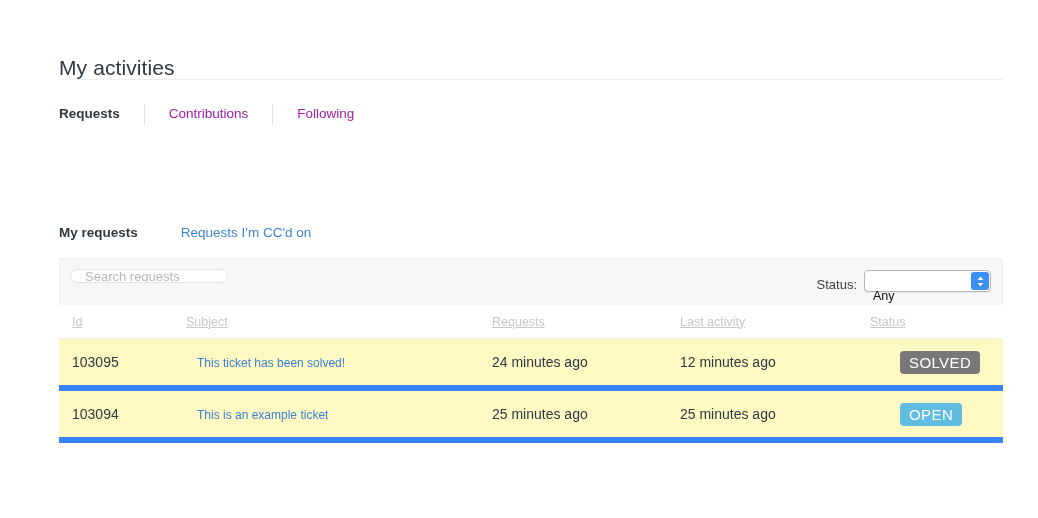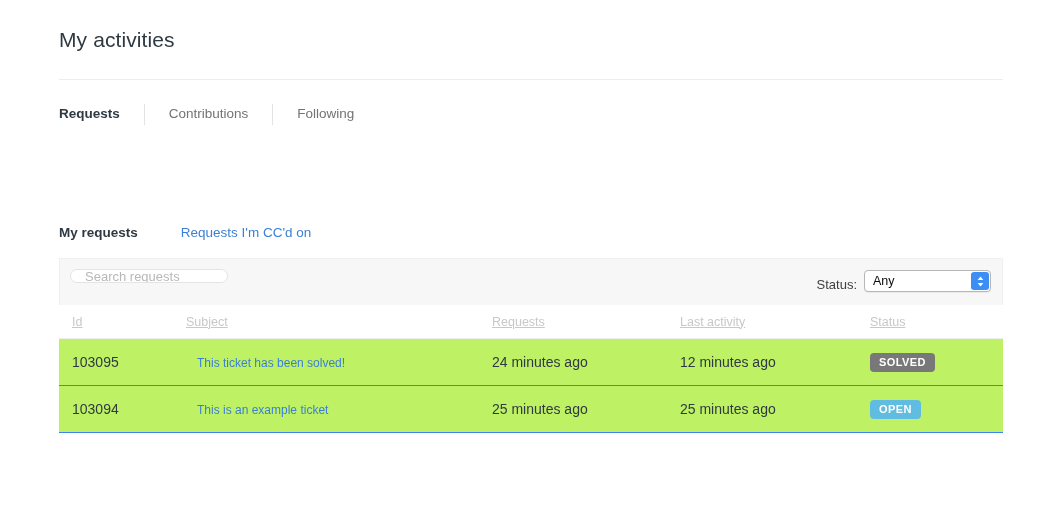--- a/index.html
+++ b/index.html
@@ -19,21 +19,21 @@
   .page {
     position: relative;
     width: 1038px;
     height: 518px;
   }
 
   
   .page-title {
     position: absolute;
     left: 59px;
-    top: 14px;
+    top: 42px;
     font-size: 21px;
     font-weight: 400;
     color: #2f3941;
     letter-spacing: 0.1px;
   }
 
   .title-rule {
     position: absolute;
     left: 59px;
     top: 79px;
@@ -54,21 +54,21 @@
   .tab {
     font-size: 13.5px;
     line-height: 22px;
     white-space: nowrap;
   }
   .tab.active {
     font-weight: bold;
     color: #2f3941;
   }
   .tab.link {
-    color: #737373;
+    color: #a21caf;
     text-decoration: none;
     cursor: pointer;
   }
   .tab-divider {
     width: 1px;
     height: 21px;
     background: #e2e3e4;
     margin: 0 24px;
     flex: none;
   }
@@ -151,21 +151,21 @@
     height: 22px;
     background: #ffffff;
     border: 1px solid #b6b6b6;
     border-radius: 4px;
     box-shadow: 0 1px 0 rgba(0,0,0,0.05);
     box-sizing: border-box;
   }
   .select-value {
     position: absolute;
     left: 8px;
-    top: 0;
+    top: 15px;
     line-height: 20px;
     font-size: 12.5px;
     color: #0b0b0b;
   }
   .select-arrow-btn {
     position: absolute;
     right: 1px;
     top: 1px;
     width: 18px;
     height: 18px;
@@ -194,22 +194,22 @@
     border-bottom: 1px solid #efefef;
     background: #ffffff;
     text-decoration: underline;
   }
   table.requests td {
     font-size: 14px;
     color: #2f3941;
     height: 46px;
     padding: 0;
     vertical-align: middle;
-    border-bottom: 1px solid #3b82f6;
-    background: #bef264;
+    border-bottom: 6px solid #3b82f6;
+    background: #fef9c3;
   }
   .col-id      { width: 114px; padding-left: 13px !important; }
   .col-subject { width: 306px; }
   .col-created { width: 188px; }
   .col-last    { width: 190px; }
   .col-status  { width: auto; }
 
   td.col-id { padding-left: 13px !important; }
   th.col-id { padding-left: 13px !important; }
 
@@ -217,27 +217,28 @@
     color: #3b7fd6;
     text-decoration: none;
     cursor: pointer;
     font-size: 12px;
     margin-left: 11px;
   }
 
   .badge {
     display: inline-block;
     color: #ffffff;
-    font-size: 11px;
-    font-weight: bold;
+    font-size: 15px;
+    font-weight: normal;
     letter-spacing: 0.4px;
     padding: 4px 9px 4px 9px;
     border-radius: 4px;
     line-height: 1;
     text-transform: uppercase;
+    margin-left: 30px;
   }
 </style>
 </head>
 <body>
 
 <div class="page">
 
   <h1 class="page-title">My activities</h1>
   <div class="title-rule"></div>
 

